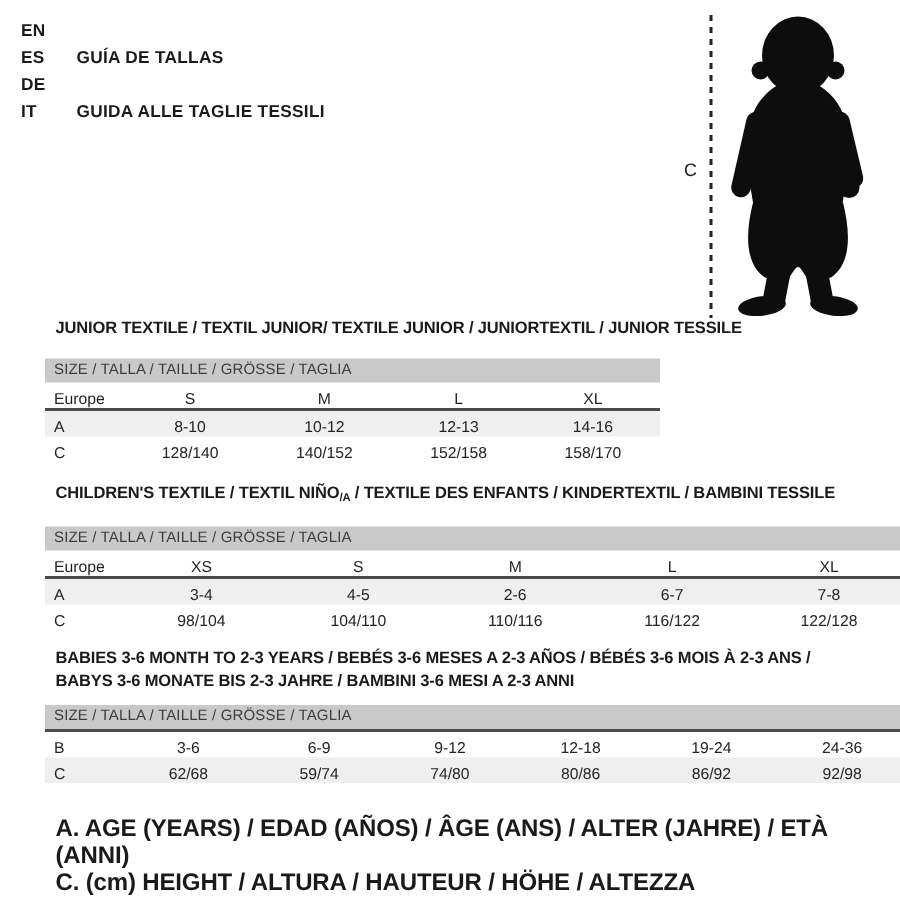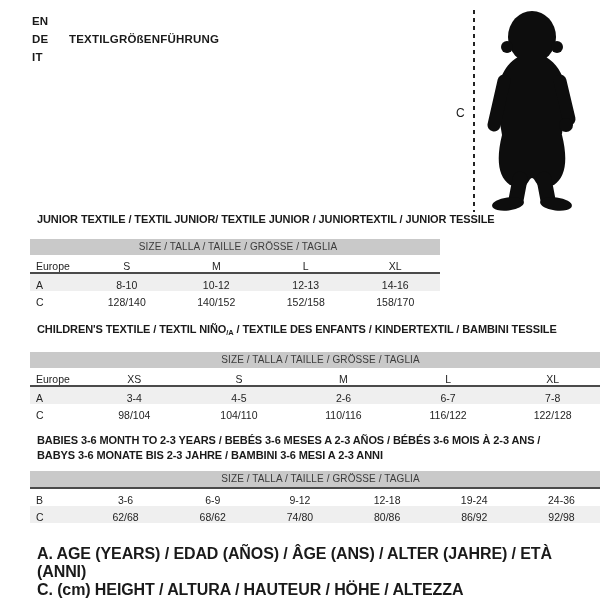--- a/index.html
+++ b/index.html
@@ -1,67 +1,71 @@
 <!DOCTYPE html>
 <html><head>
 <meta charset="utf-8">
 <style>
   html,body{margin:0;padding:0;background:#ffffff;}
   .page{
     position:relative;width:600px;height:600px;background:#fff;
     font-family:"Liberation Sans",sans-serif;color:#1a1a1a;overflow:hidden;
   }
   
-  .languages{position:absolute;left:32px;top:12px;}
+  .languages{position:absolute;left:14px;top:12px;}
   .lang-row{display:flex;font-weight:bold;font-size:11.5px;line-height:18px;letter-spacing:.2px;}
   .lang-code{width:37px;flex:0 0 37px;}
   
   .height-line{
     position:absolute;left:473px;top:10px;width:2px;height:202px;
     background:repeating-linear-gradient(to bottom,#222 0px,#222 4px,transparent 4px,transparent 8px);
   }
   .height-label{position:absolute;left:456px;top:106px;font-size:12px;font-weight:500;}
   .baby-svg{position:absolute;left:482px;top:7px;}
   
   .content{position:absolute;left:30px;top:213px;width:575px;}
   .tbl-title{font-weight:bold;font-size:11px;line-height:13px;margin:0 0 13px 7px;letter-spacing:-.1px;}
   .tbl-title .sub{font-size:7.5px;vertical-align:-2px;}
   .tbl-title.two-line{line-height:15px;margin-bottom:8px;}
   .mt-children{margin-top:15px;}
   .mt-babies{margin-top:12px;}
   .size-table{width:575px;}
   .size-table.narrow{width:410px;}
   .size-bar{
     background:#c9c9c9;color:#3c3c3c;font-size:10px;height:16px;line-height:16px;
-    padding-left:6px;letter-spacing:.1px;text-align:center;
+    padding-left:6px;letter-spacing:.1px;
   }
   .size-bar.dark-under{border-bottom:2px solid #4a4a4a;}
   .trow{display:flex;height:17px;align-items:flex-end;font-size:10.5px;color:#242424;}
   .trow.shaded{background:#efefef;}
   .trow.divider{border-bottom:2px solid #4a4a4a;}
   .tlabel{flex:0 0 52px;width:52px;padding-left:6px;box-sizing:border-box;}
   .tcell{flex:1;text-align:center;}
   
   .notes{margin-top:22px;margin-left:7px;font-weight:bold;font-size:16px;line-height:18px;letter-spacing:-.1px;}
 </style>
 </head>
 <body>
 
 <div class="page">
 
   <div class="languages">
     <div class="lang-row">
       <span class="lang-code">EN</span>
     </div>
     <div class="lang-row">
+      <span class="lang-code">ES</span>
+      <span class="lang-title">GUÍA DE TALLAS</span>
+    </div>
+    <div class="lang-row">
       <span class="lang-code">DE</span>
-      <span class="lang-title">TEXTILGRÖßENFÜHRUNG</span>
     </div>
     <div class="lang-row">
       <span class="lang-code">IT</span>
+      <span class="lang-title">GUIDA ALLE TAGLIE TESSILI</span>
     </div>
   </div>
 
   <span class="height-label">C</span>
   <div class="height-line"></div>
   <svg class="baby-svg" width="100" height="206" viewBox="0 0 100 206" aria-hidden="true">
     <g fill="#0d0d0d" stroke="none">
       <ellipse cx="50" cy="30" rx="24" ry="26"></ellipse>
       <circle cx="25" cy="40" r="6"></circle>
       <circle cx="75" cy="40" r="6"></circle>
@@ -147,21 +151,21 @@
           <span class="tcell">3-6</span>
           <span class="tcell">6-9</span>
           <span class="tcell">9-12</span>
           <span class="tcell">12-18</span>
           <span class="tcell">19-24</span>
           <span class="tcell">24-36</span>
         </div>
         <div class="trow shaded">
           <span class="tlabel">C</span>
           <span class="tcell">62/68</span>
-          <span class="tcell">68/62</span>
+          <span class="tcell">59/74</span>
           <span class="tcell">74/80</span>
           <span class="tcell">80/86</span>
           <span class="tcell">86/92</span>
           <span class="tcell">92/98</span>
         </div>
       </div>
     </div>
 
     <div class="notes">
       <div>A. AGE (YEARS) / EDAD (AÑOS) / ÂGE (ANS) / ALTER (JAHRE) / ETÀ (ANNI)</div>

